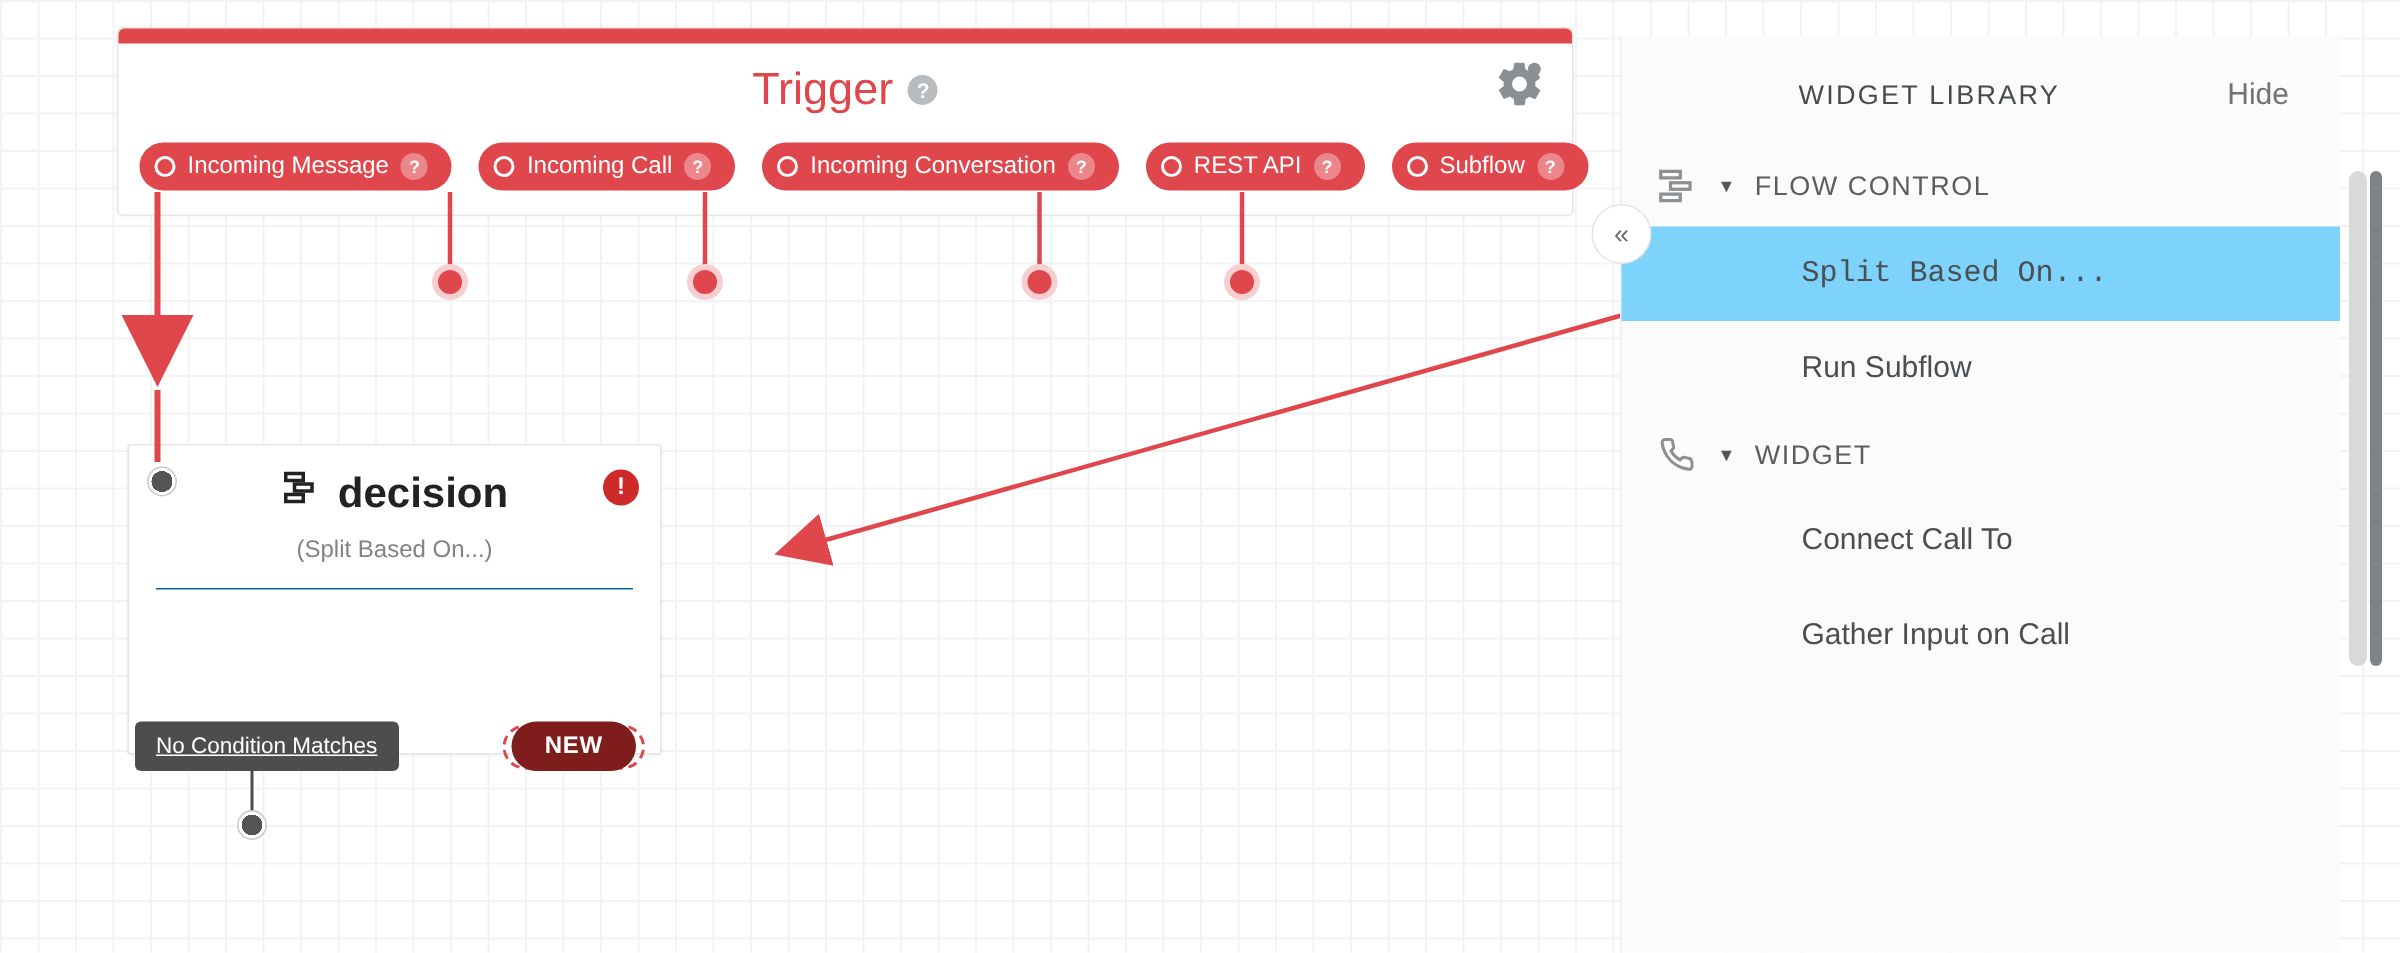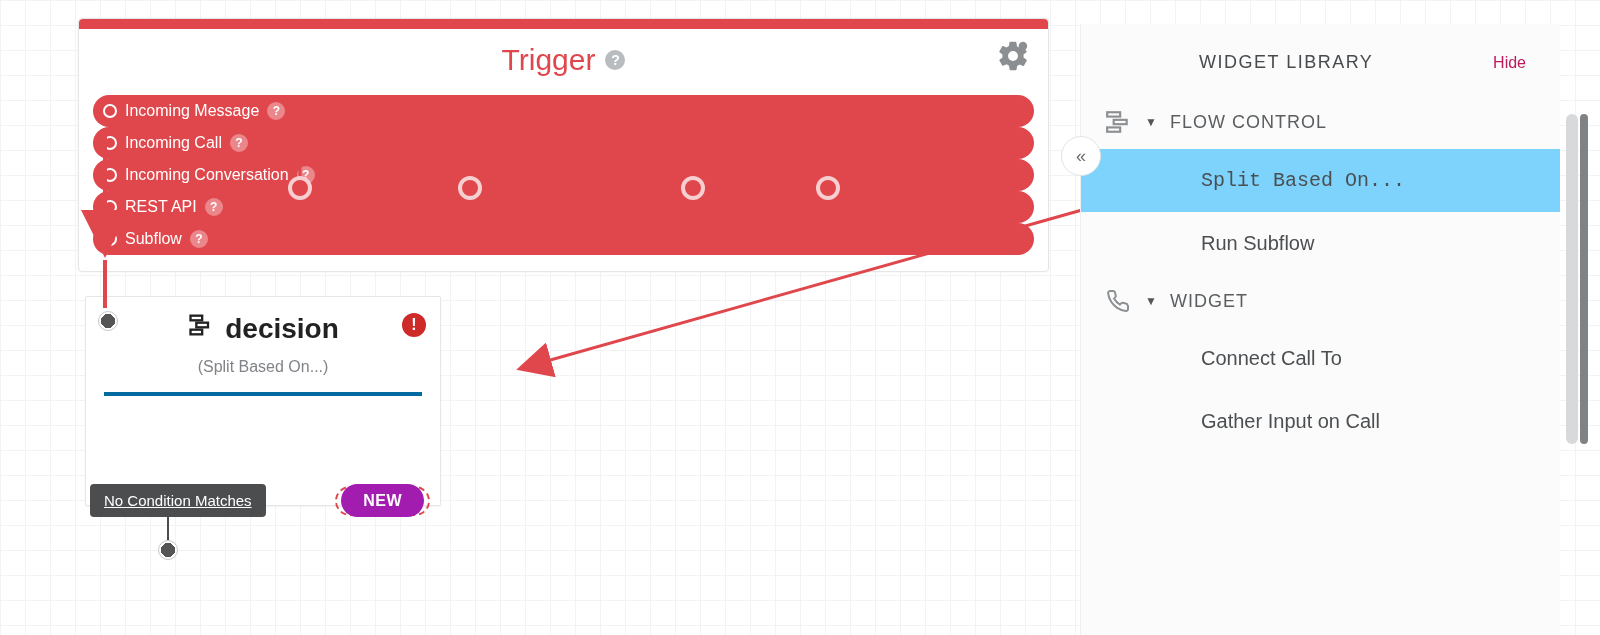--- a/index.html
+++ b/index.html
@@ -63,22 +63,22 @@
   .gears {
     position: absolute;
     top: 10px;
     right: 18px;
     color: #8b8f92;
   }
   .gears svg { width: 34px; height: 34px; }
 
   .pill-row {
     display: flex;
+    gap: 18px;
     padding: 0 14px 16px;
-    flex-direction: column;
   }
   .pill {
     display: inline-flex;
     align-items: center;
     gap: 8px;
     background: #e0474c;
     color: #fff;
     border-radius: 999px;
     padding: 7px 16px 7px 10px;
     font-size: 16px;
@@ -141,21 +141,21 @@
     display: flex; align-items: center; justify-content: center;
     font-weight: 700;
     font-size: 16px;
   }
   .dec-sub {
     text-align: center;
     color: #808387;
     font-size: 16px;
     margin-top: 12px;
     padding-bottom: 16px;
-    border-bottom: 4px solid #0369a1;
+    border-bottom: 1px solid #0369a1;
   }
   .dec-body { height: 70px; }
   .dec-foot {
     display: flex;
     justify-content: space-between;
     align-items: center;
     margin: 0 -18px -18px;
     padding: 0 10px 6px 4px;
     transform: translateY(18px);
   }
@@ -167,21 +167,21 @@
     font-size: 15px;
     text-decoration: underline;
   }
   .new-btn {
     position: relative;
     border: 2px dashed #e0474c;
     border-radius: 999px;
     padding: 4px;
   }
   .new-btn-inner {
-    background: #a21caf;
+    background: #7f1d1d;
     color: #fff;
     border-radius: 999px;
     padding: 8px 22px;
     font-size: 16px;
     font-weight: 700;
     letter-spacing: .5px;
   }
   .out-port {
     position: absolute;
     top: 540px;
@@ -214,22 +214,22 @@
     align-items: center;
     padding: 28px 34px 22px 118px;
   }
   .side-title {
     letter-spacing: 1.5px;
     font-size: 18px;
     color: #474b4e;
     font-weight: 500;
   }
   .hide-link {
-    color: #be185d;
-    font-size: 16px;
+    color: #737373;
+    font-size: 20px;
   }
   .collapse {
     position: absolute;
     left: -20px;
     top: 112px;
     width: 40px; height: 40px;
     border: 1px solid #e4e4e4;
     border-radius: 50%;
     background: #fff;
     display: flex; align-items: center; justify-content: center;

